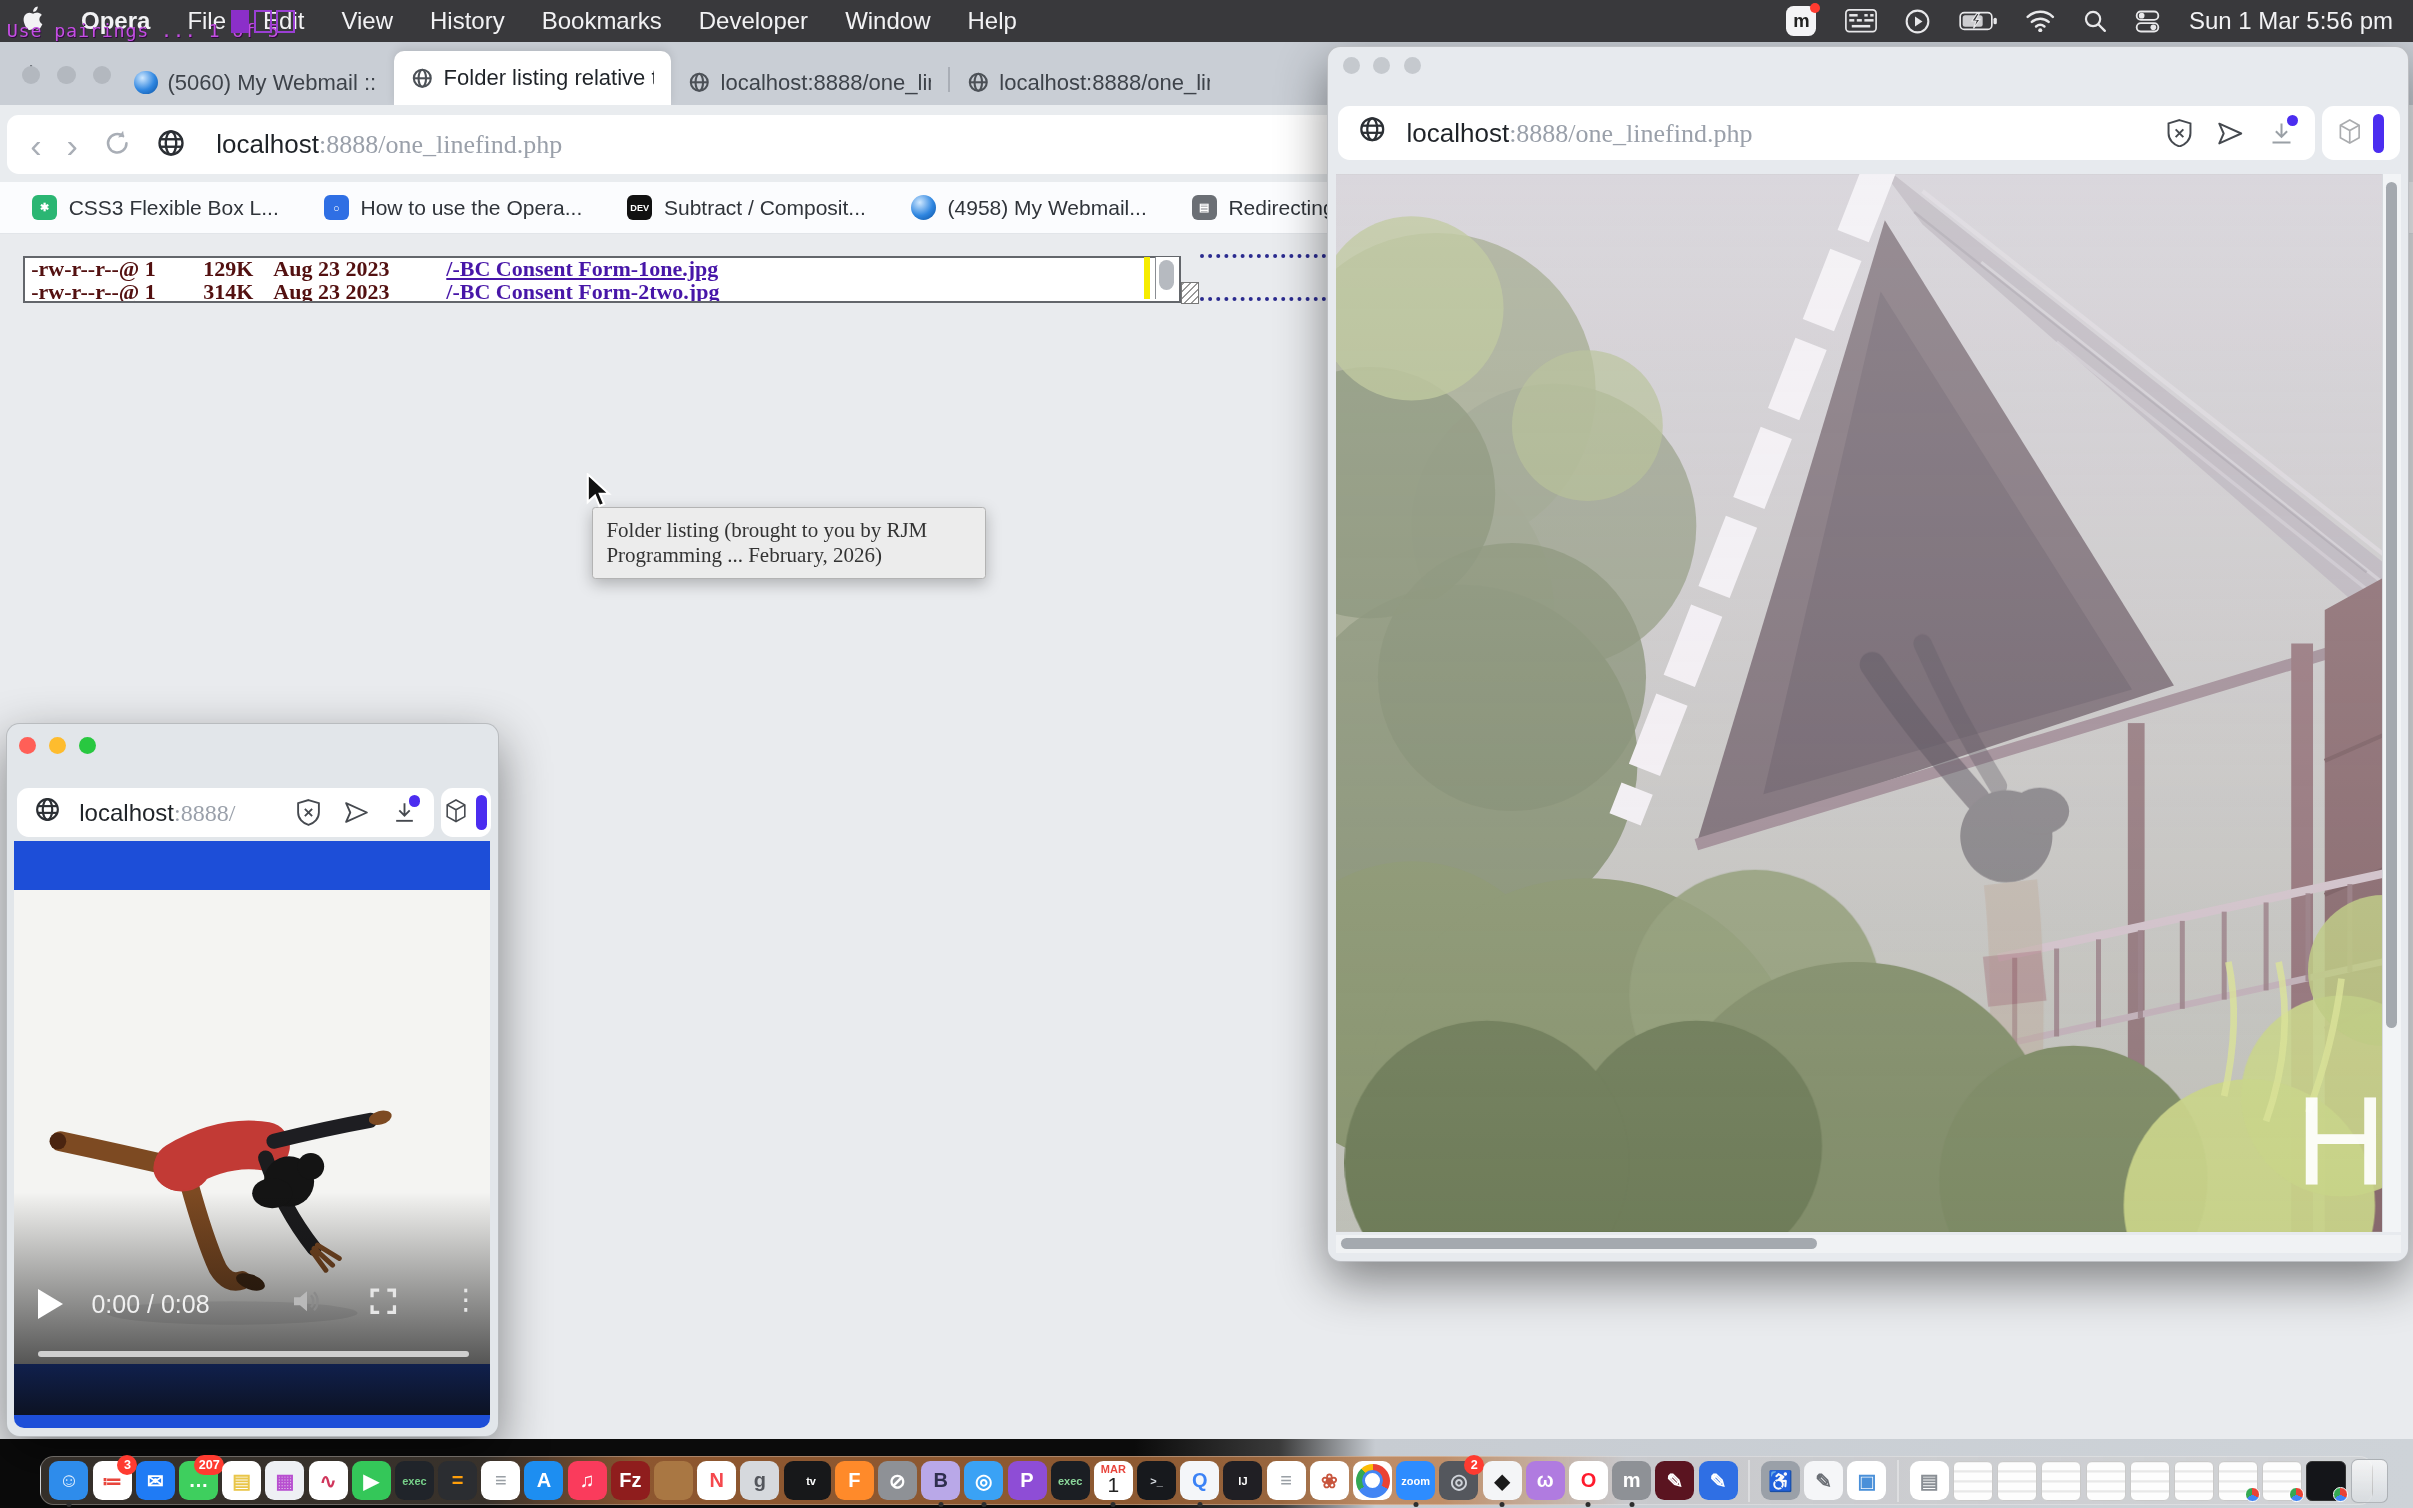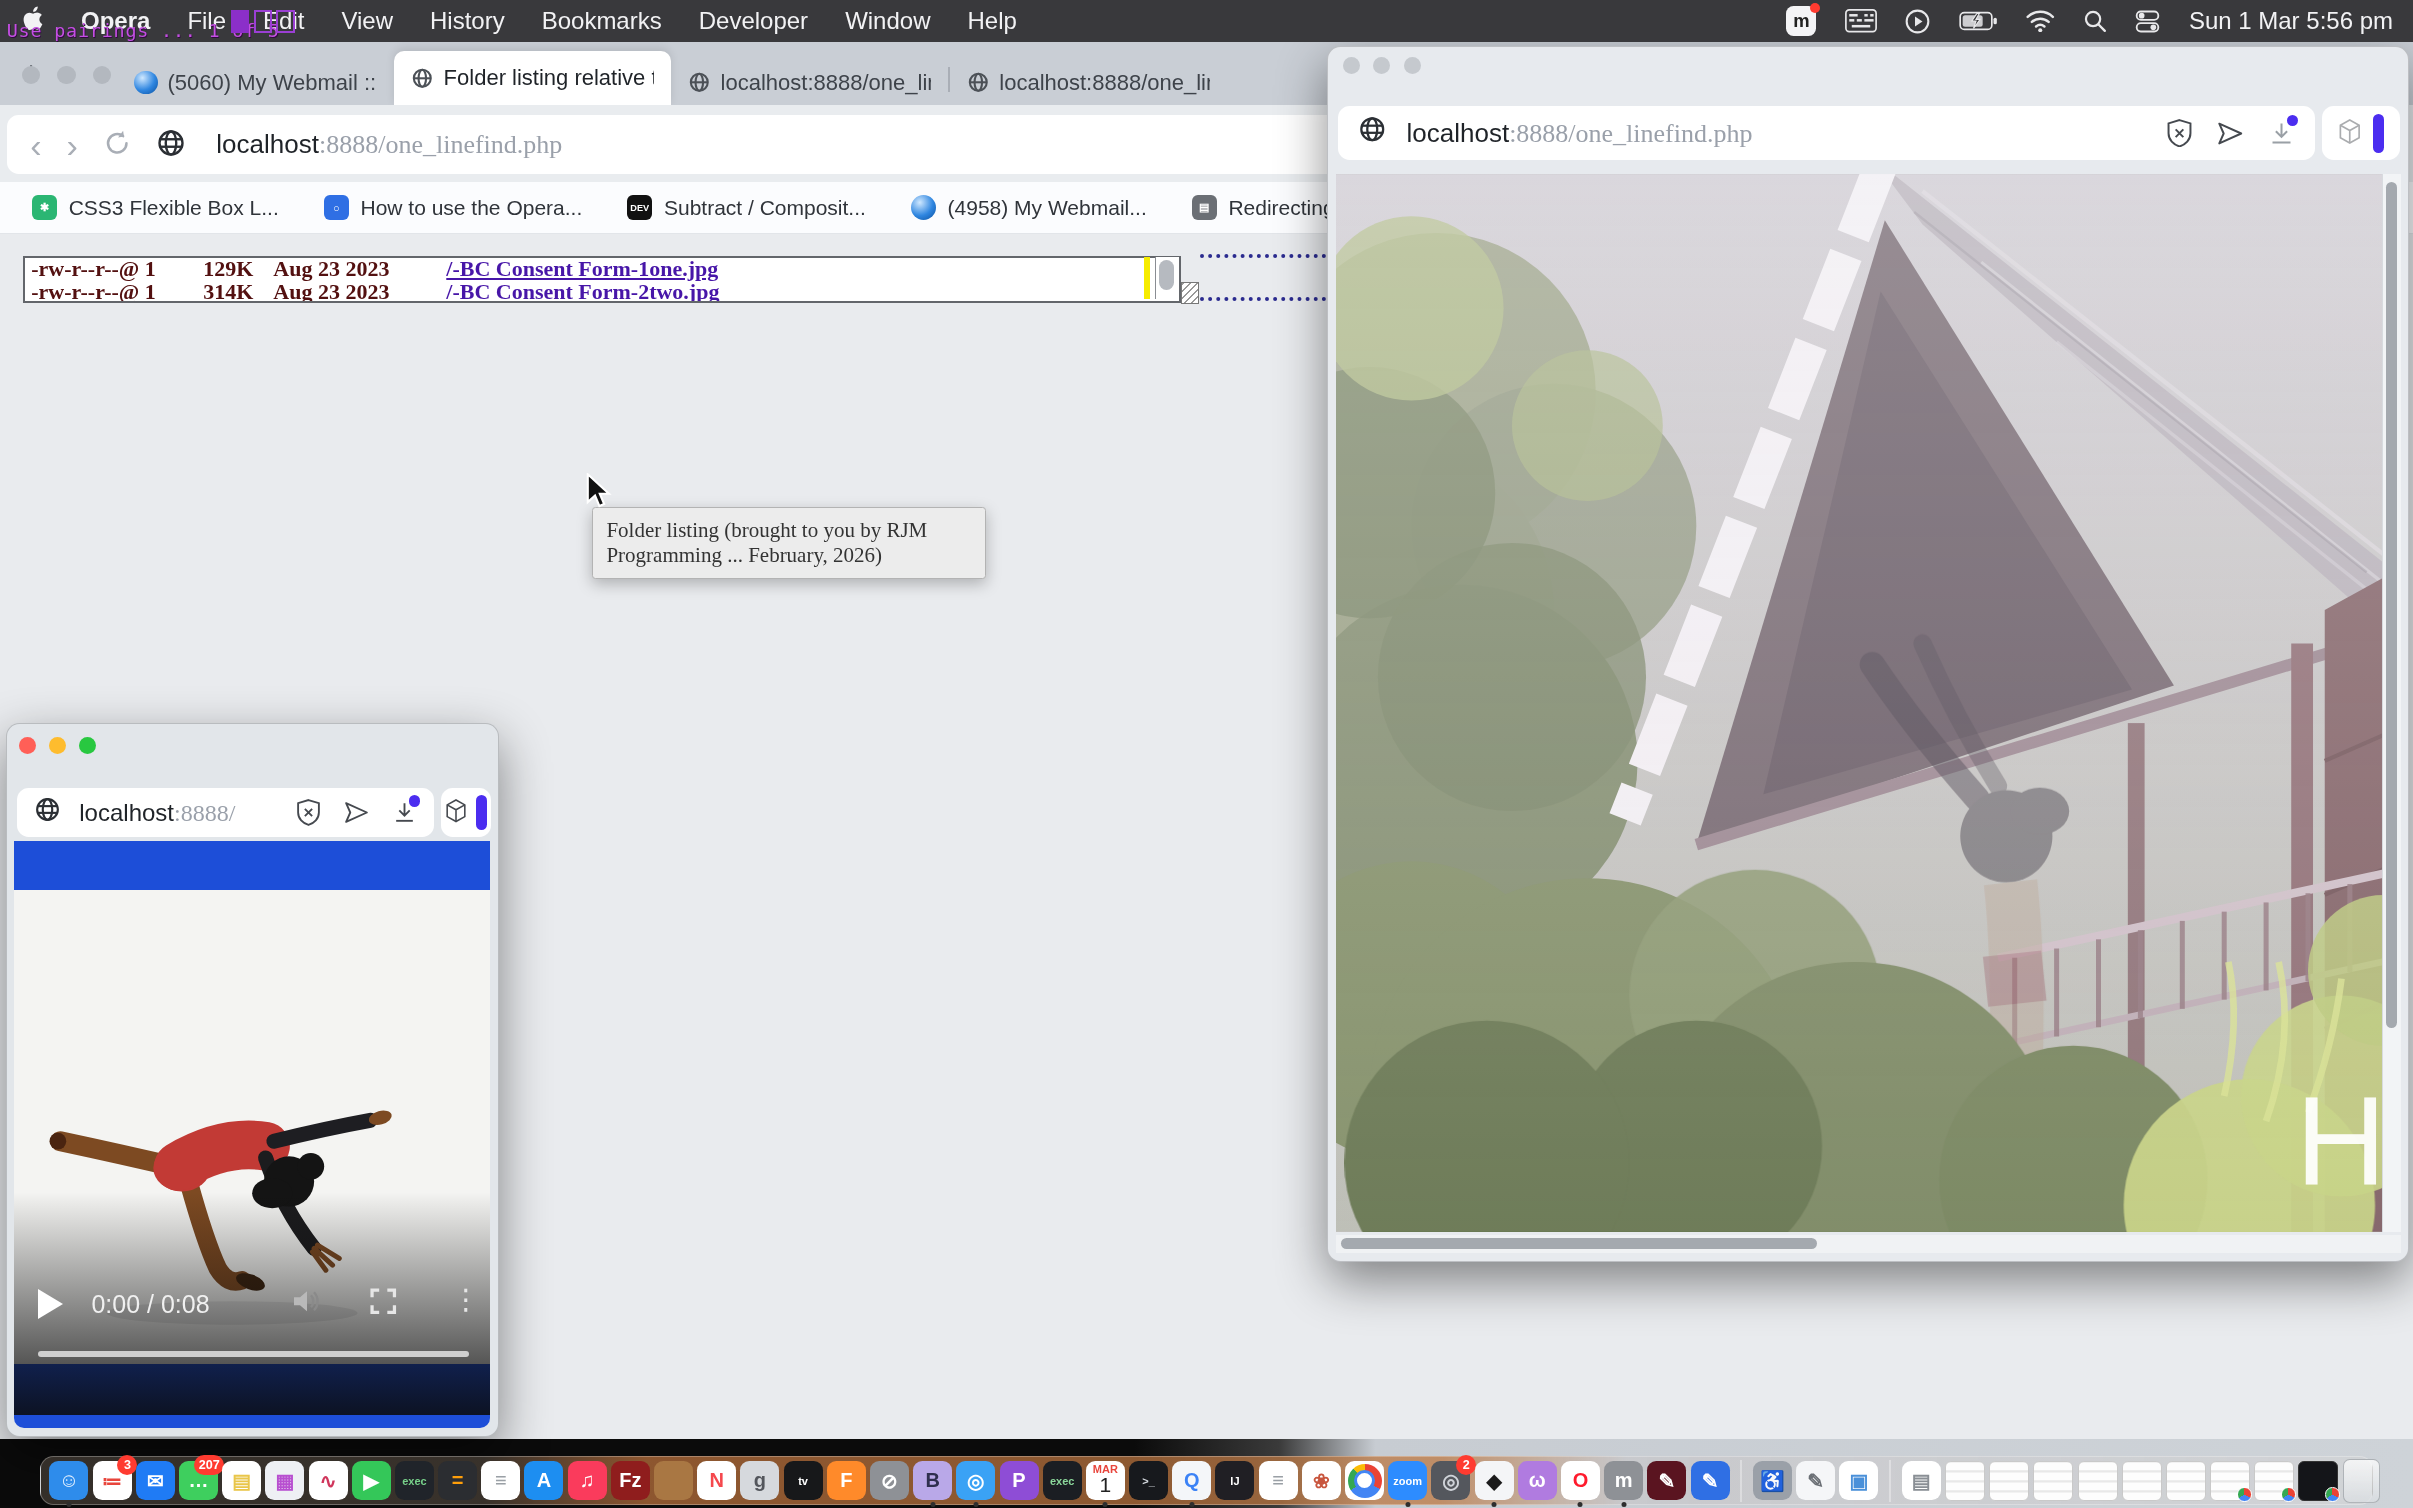--- a/index.html
+++ b/index.html
@@ -552,21 +552,21 @@
     <span class="dicon" style="background: rgb(52, 199, 89); color: rgb(255, 255, 255);">▶</span>
     <span class="dicon small" style="background: rgb(32, 36, 42); color: rgb(119, 209, 138);">exec</span>
     <span class="dicon" style="background: rgb(43, 45, 49); color: rgb(255, 159, 10);">=</span>
     <span class="dicon" style="background: rgb(255, 255, 255); color: rgb(154, 160, 166);">≡</span>
     <span class="dicon" style="background: rgb(29, 142, 241); color: rgb(255, 255, 255);">A</span>
     <span class="dicon" style="background: rgb(250, 59, 92); color: rgb(255, 255, 255);">♫</span>
     <span class="dicon" style="background: rgb(143, 29, 29); color: rgb(255, 255, 255);">Fz</span>
     <span class="dicon" style="background: rgb(169, 119, 67); color: rgb(255, 255, 255);"></span>
     <span class="dicon" style="background: rgb(255, 255, 255); color: rgb(245, 72, 77);">N</span>
     <span class="dicon" style="background: rgb(214, 217, 221); color: rgb(83, 86, 92);">g</span>
-    <span class="dicon small" style="background: rgb(23, 24, 26); color: rgb(255, 255, 255);">tv</span>
+    <span class="dicon small" style="background: rgb(23, 24, 26); color: rgb(255, 255, 255); padding-left: 8px;">tv</span>
     <span class="dicon" style="background: rgb(255, 138, 42); color: rgb(255, 255, 255);">F</span>
     <span class="dicon" style="background: rgb(142, 145, 150); color: rgb(255, 255, 255);">⊘</span>
     <span class="dicon" style="background: rgb(185, 168, 232); color: rgb(47, 47, 79);">B<span class="ddot"></span></span>
     <span class="dicon" style="background: rgb(58, 162, 245); color: rgb(255, 255, 255);">◎<span class="ddot"></span></span>
     <span class="dicon" style="background: rgb(142, 77, 214); color: rgb(255, 255, 255);">P</span>
     <span class="dicon small" style="background: rgb(27, 30, 35); color: rgb(139, 215, 155);">exec</span>
     <span class="dicon" style="background: rgb(255, 255, 255); flex-direction: column;">
       <span class="cal-top">MAR</span>
       <span class="cal-day">1</span>
       <span class="ddot"></span>

